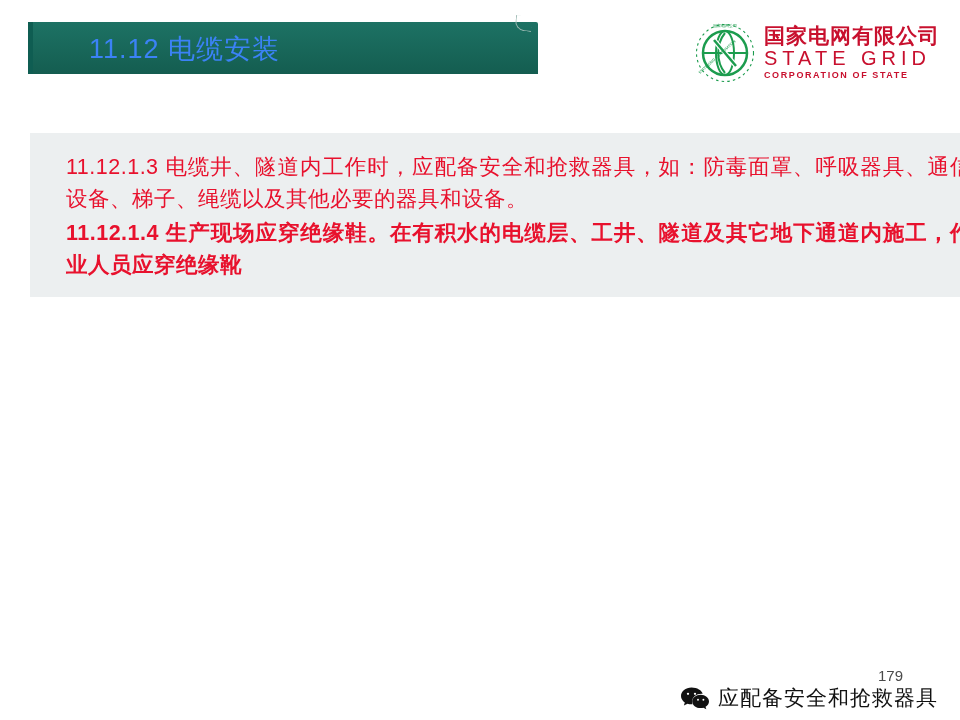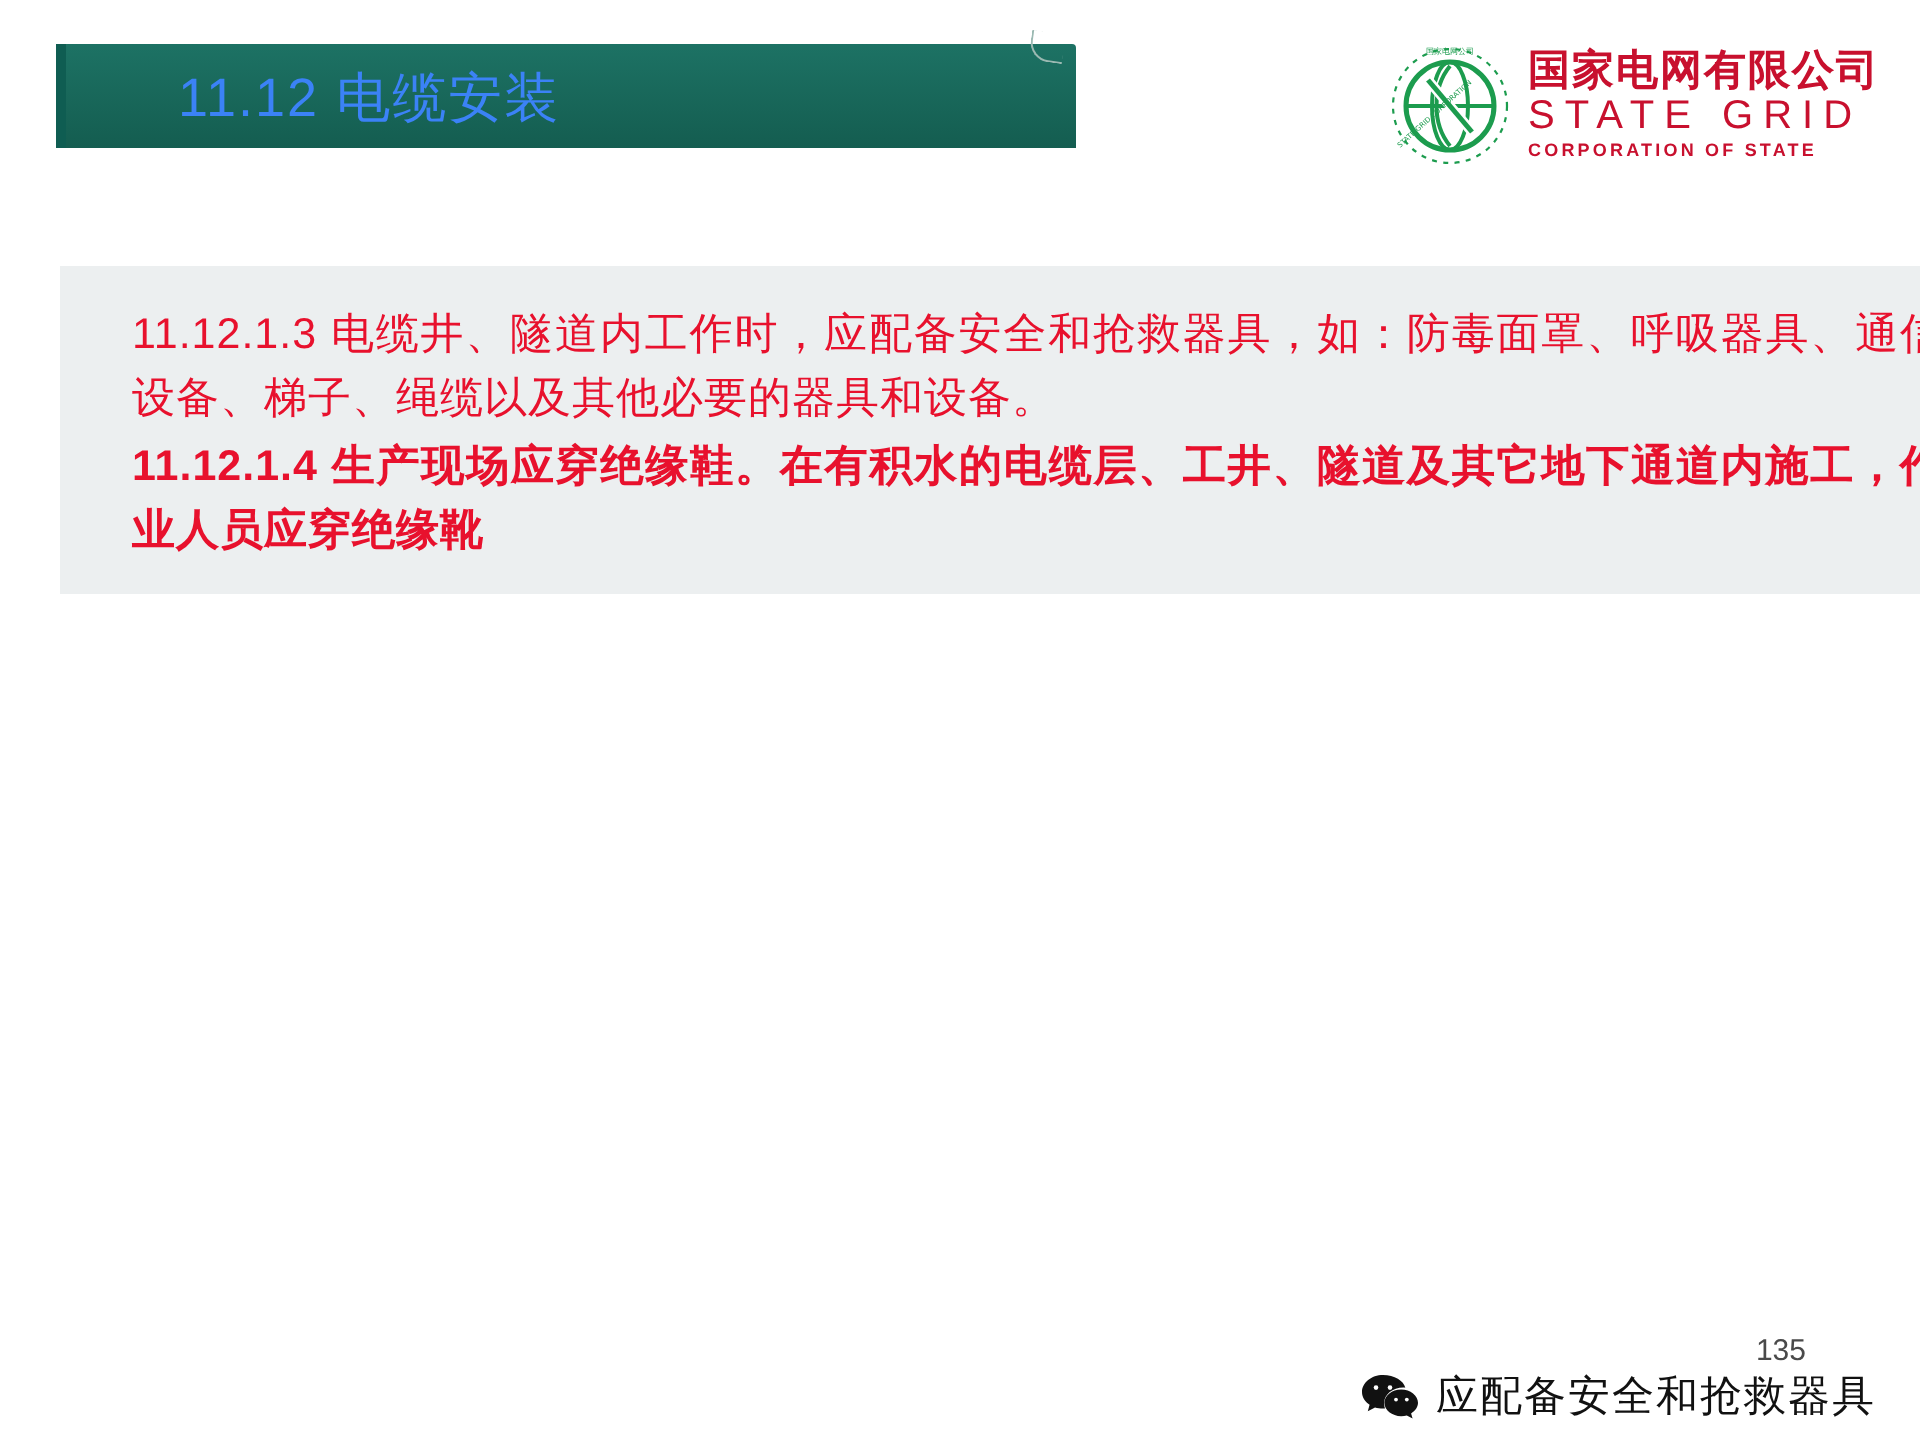--- a/index.html
+++ b/index.html
@@ -191,21 +191,21 @@
     <div class="logo-en1">STATE GRID</div>
     <div class="logo-en2">CORPORATION OF STATE</div>
   </div>
 </div>
 
 <div class="content-box">
   <div class="para">11.12.1.3  电缆井、隧道内工作时，应配备安全和抢救器具，如：防毒面罩、呼吸器具、通信设备、梯子、绳缆以及其他必要的器具和设备。</div>
   <div class="para">11.12.1.4    生产现场应穿绝缘鞋。在有积水的电缆层、工井、隧道及其它地下通道内施工，作业人员应穿绝缘靴</div>
 </div>
 
-<div class="page-number">135</div>
+<div class="page-number">179</div>
 
 <div class="wechat">
   <div class="wechat-icon">
     <svg width="30" height="25" viewBox="0 0 30 25" aria-hidden="true">
       <path d="M11.5 1.5C5.7 1.5 1 5.3 1 10c0 2.6 1.5 4.9 3.8 6.4L3.9 19.6l3.6-1.9c1.2.35 2.6.55 4 .55.35 0 .7 0 1-.05-.3-.8-.45-1.6-.45-2.5 0-4.4 4.3-7.9 9.6-7.9.35 0 .7 0 1 .05C21.9 4.4 17.2 1.5 11.5 1.5z" fill="#111111"></path>
       <circle cx="8" cy="7.8" r="1.15" fill="#ffffff"></circle>
       <circle cx="15" cy="7.8" r="1.15" fill="#ffffff"></circle>
       <path d="M29 15.4c0-3.7-3.8-6.7-8.4-6.7s-8.4 3-8.4 6.7c0 3.7 3.8 6.7 8.4 6.7 1 0 1.95-.15 2.8-.4l2.9 1.5-.75-2.5c2.1-1.25 3.45-3.2 3.45-5.3z" fill="#111111"></path>
       <circle cx="18" cy="13.8" r="0.95" fill="#ffffff"></circle>
       <circle cx="23.4" cy="13.8" r="0.95" fill="#ffffff"></circle>

